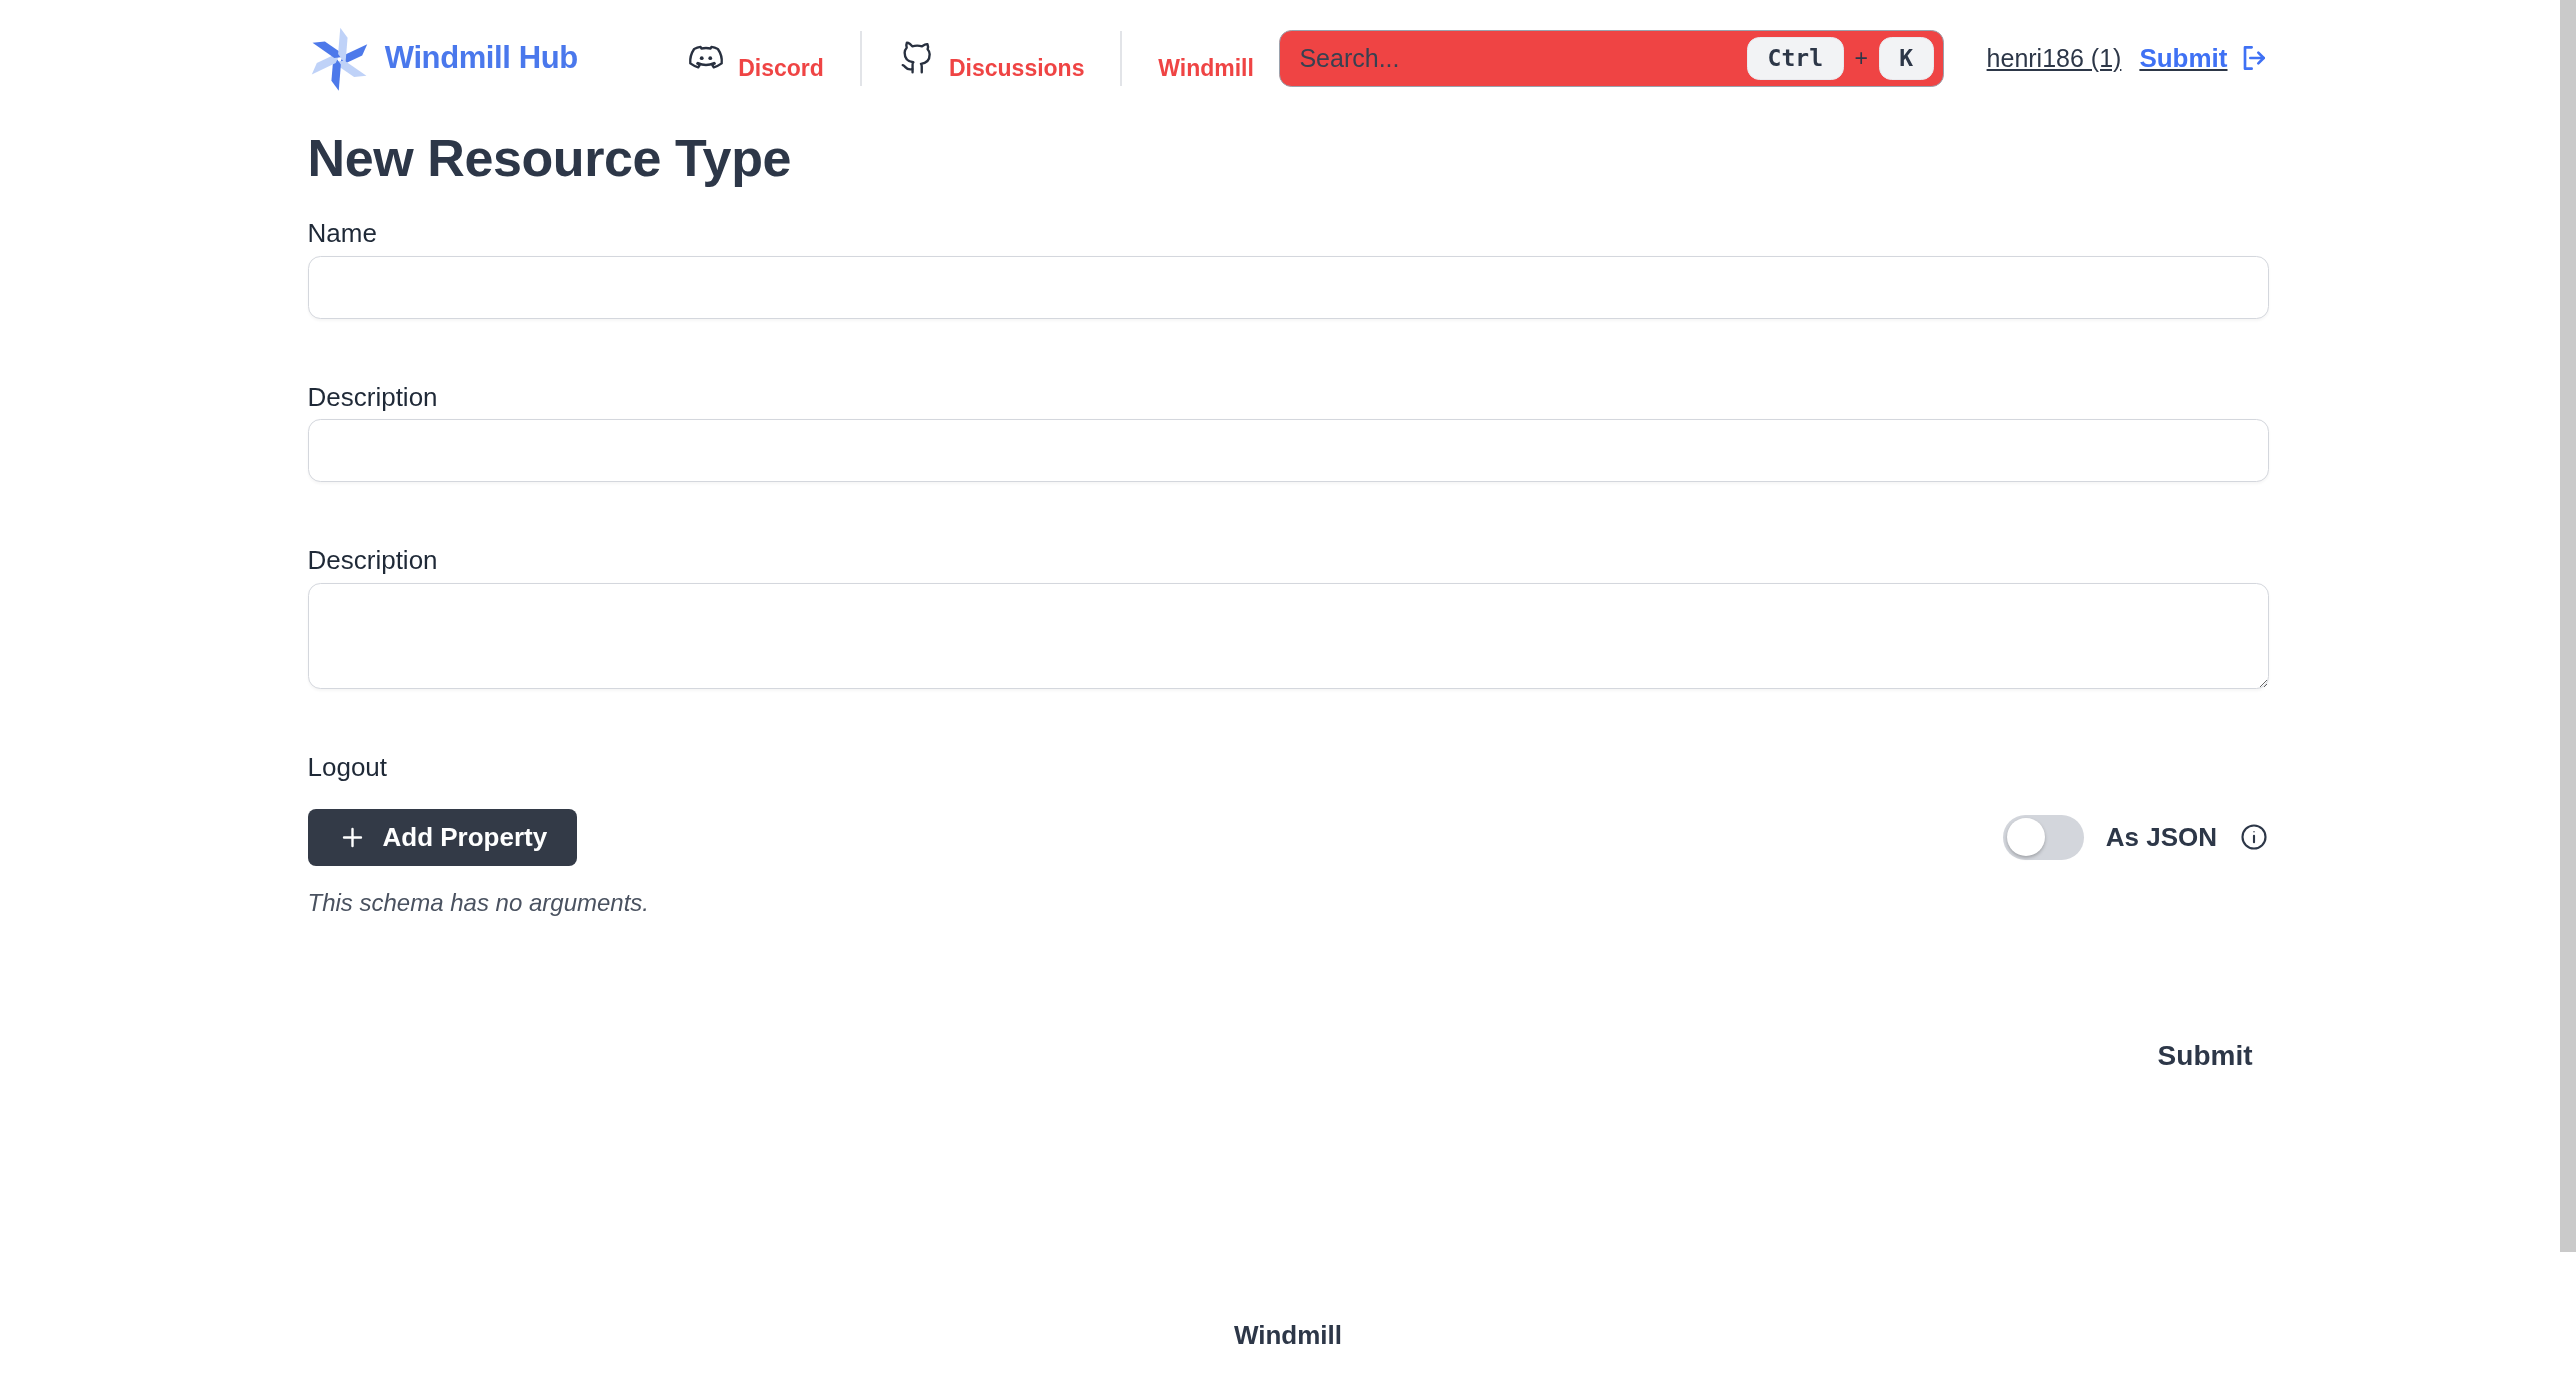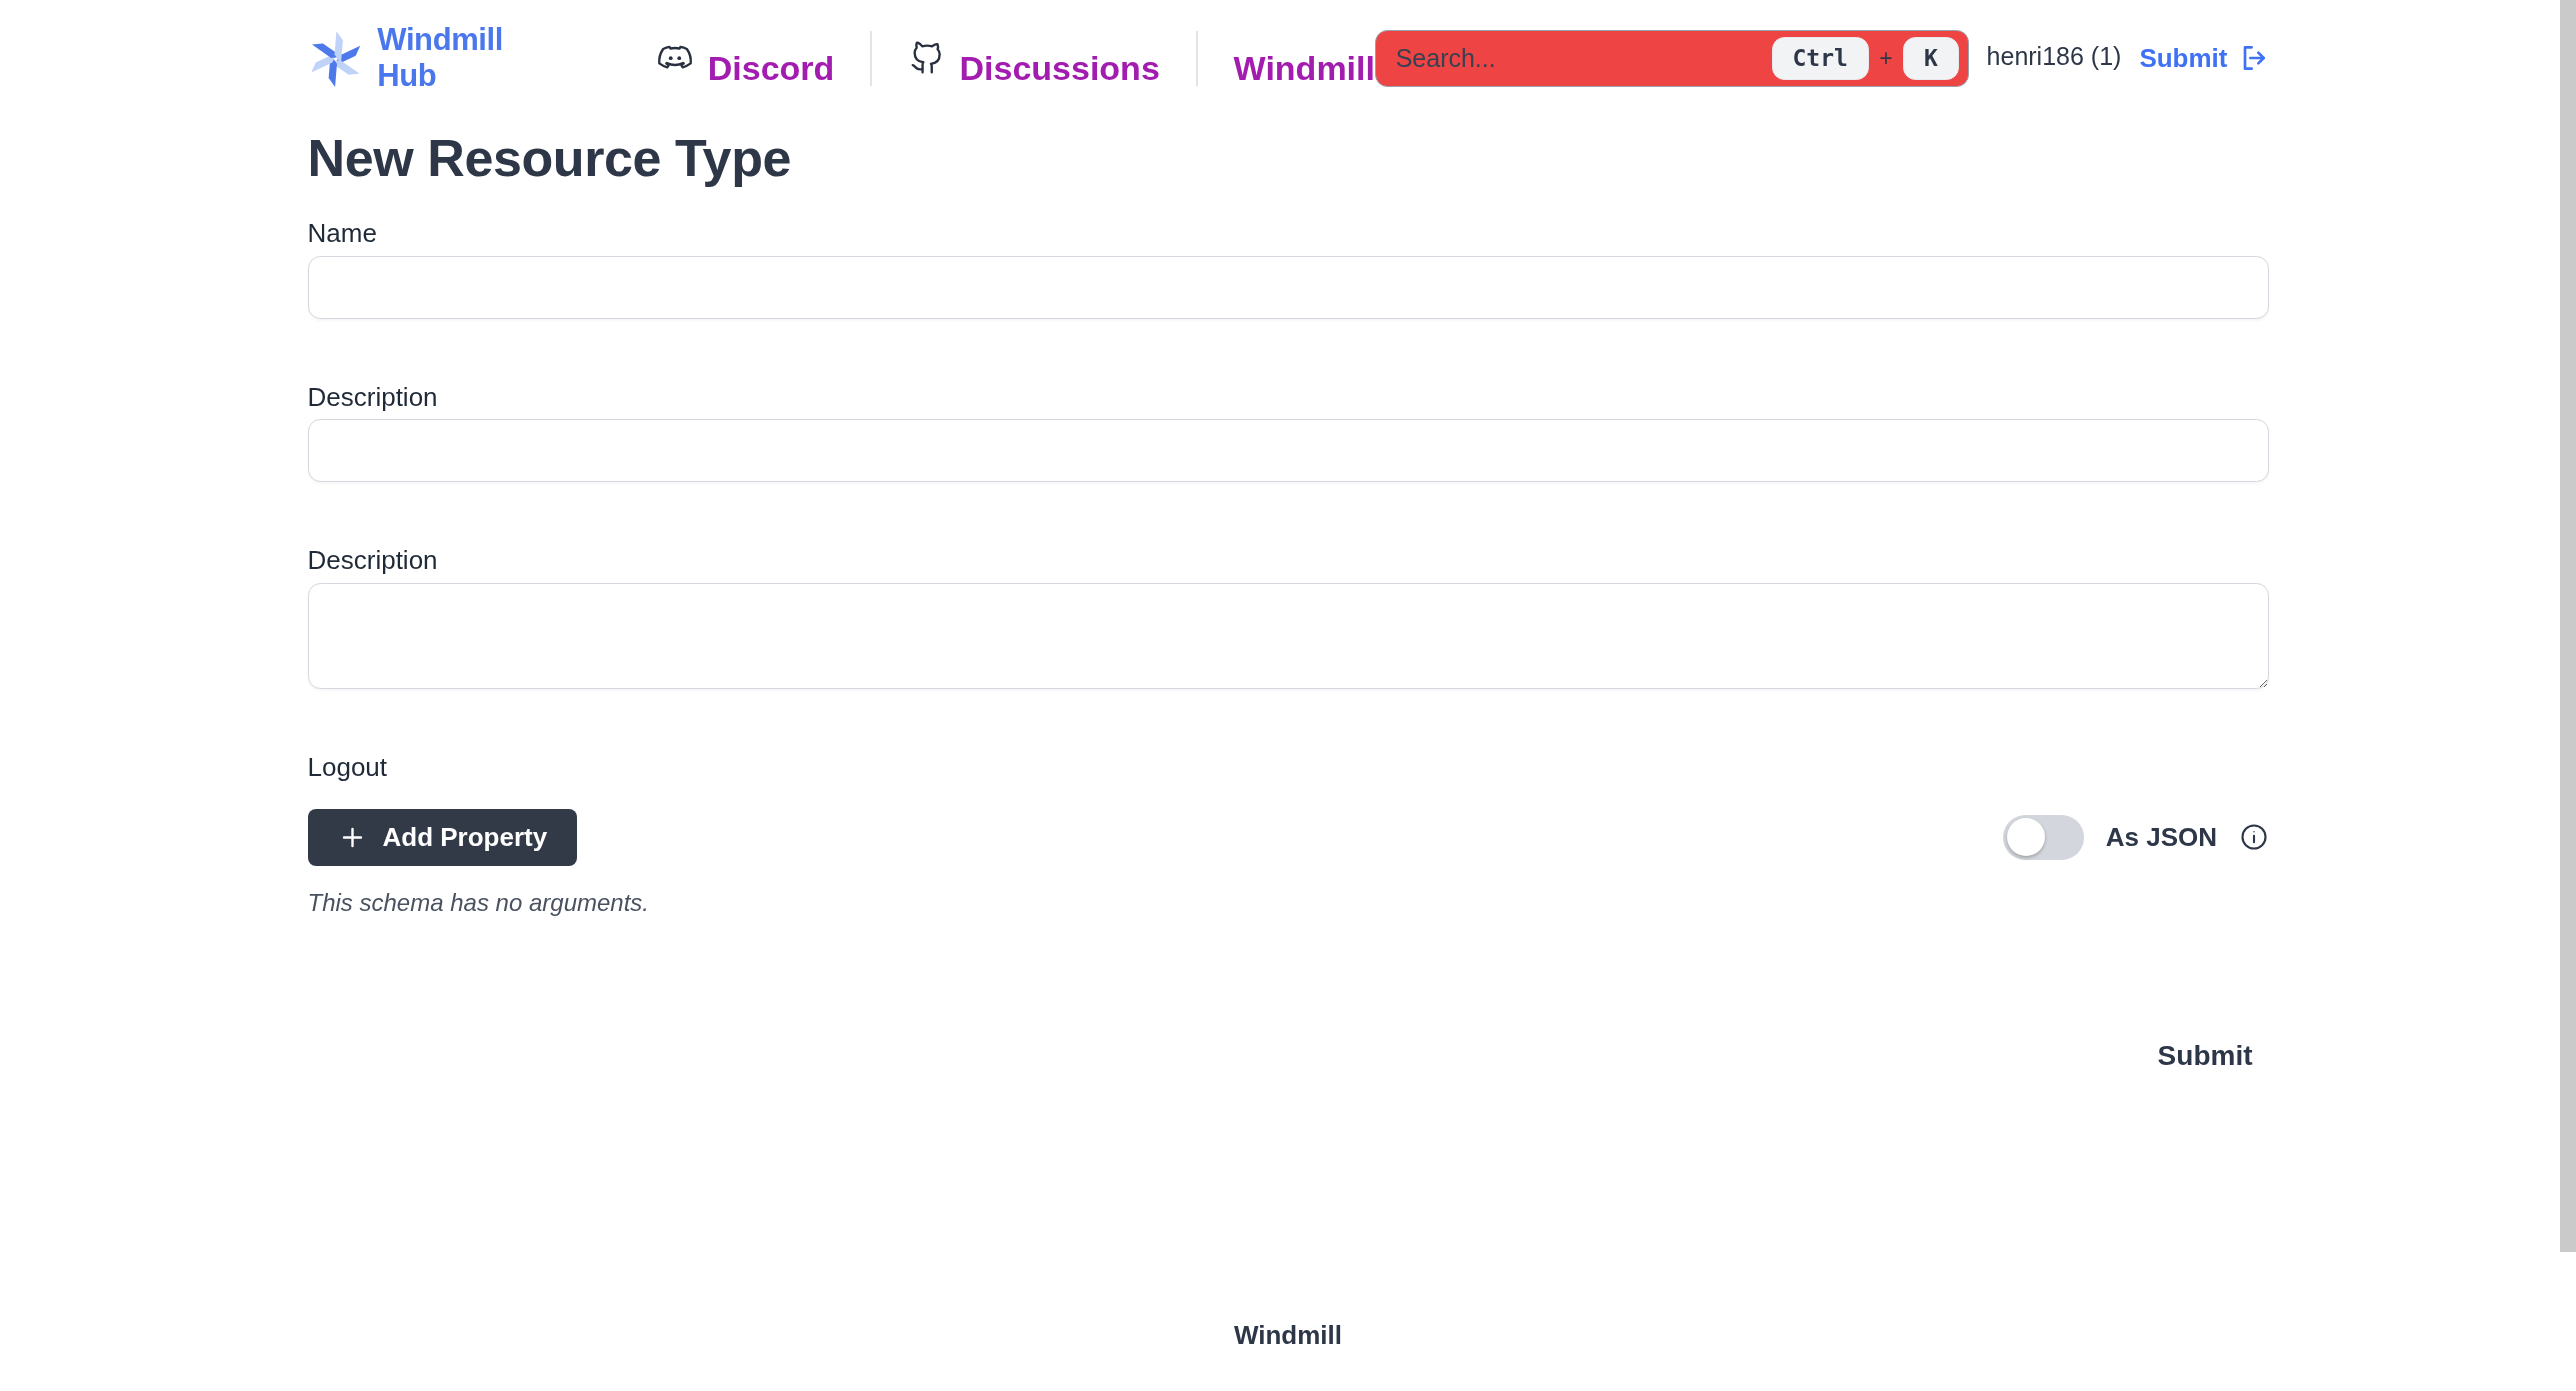--- a/index.html
+++ b/index.html
@@ -22,21 +22,21 @@
     align-items: center;
     flex: none;
   }
   .brand { display: flex; align-items: center; gap: 14.3px; cursor: pointer; }
   .brand-logo { width: 63px; height: 66px; }
   .brand-name { font-size: 31px; font-weight: 800; color: #4a78ec; letter-spacing: -0.4px; }
 
   nav { display: flex; align-items: center; margin-left: 109px; }
   .nav-item { display: flex; align-items: center; gap: 13.4px; cursor: pointer; }
   .nav-item svg { width: 38px; height: 38px; stroke: #28303f; }
-  .nav-label { font-size: 34px; font-weight: 700; color: #a21caf; margin-top: 20px; }
+  .nav-label { font-size: 23px; font-weight: 700; color: #ef4444; margin-top: 20px; }
   .nav-divider { width: 1.8px; height: 55px; background: #e2e4e8; margin: 0 36px; }
 
   .search-box {
     margin-left: auto;
     margin-right: auto;
     width: 665px;
     height: 57px;
     border: 1.8px solid #9aa2ad;
     border-radius: 12.5px;
     display: flex;
@@ -65,21 +65,21 @@
     align-items: center;
     justify-content: center;
     padding: 0 19.7px;
     font-family: "DejaVu Sans Mono", "Liberation Mono", monospace;
     font-size: 23px;
     font-weight: 700;
     color: #2d3748;
   }
   .kbd-plus { font-size: 23px; color: #2d3748; }
 
-  .user-area { display: flex; gap: 18px; margin-left: 18px; }
+  .user-area { display: flex; align-items: center; gap: 18px; margin-left: 18px; text-decoration: underline; }
   .user-name { font-size: 25px; color: #2d3748; white-space: nowrap; }
   .logout { display: flex; align-items: center; gap: 9px; cursor: pointer; }
   .logout-label { font-size: 26px; font-weight: 700; color: #3f71f4; }
   .logout svg { width: 32px; height: 32px; stroke: #3f71f4; }
 
   
   main { flex: none; }
   h1 {
     margin-top: 10.7px;
     font-size: 52px;

